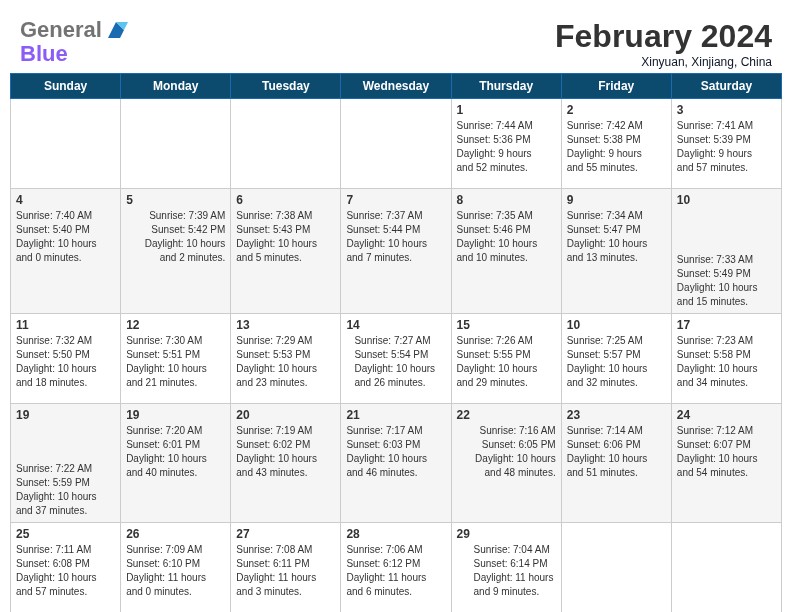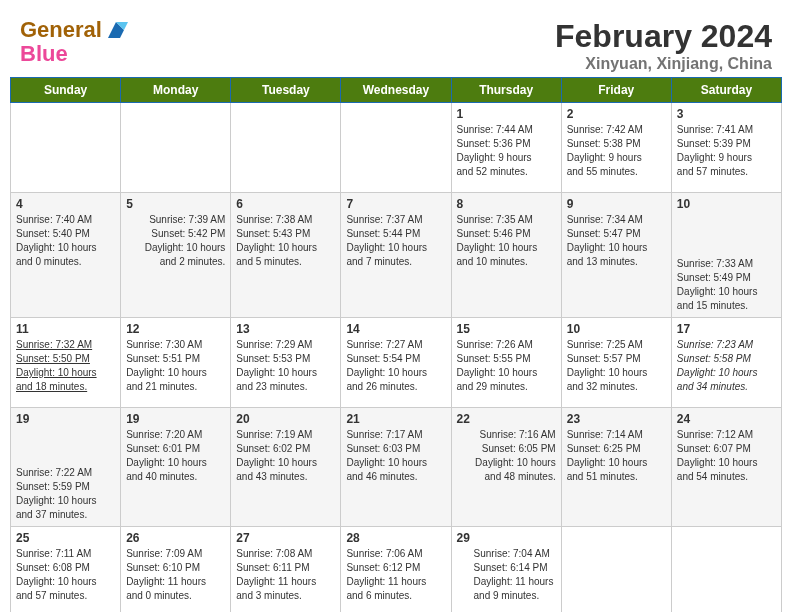--- a/index.html
+++ b/index.html
@@ -19,47 +19,47 @@
     .logo {
       display: flex;
       align-items: center;
     }
     .logo-text {
       font-size: 22px;
       font-weight: bold;
       color: #333;
       line-height: 1.1;
     }
-    .logo-text span.blue { color: #a16207; }
+    .logo-text span.blue { color: #737373; }
     .logo-icon {
       width: 24px;
       height: 24px;
       margin-left: 2px;
     }
     .title-area {
       text-align: right;
     }
     .title-area h1 {
       font-size: 32px;
       font-weight: bold;
       color: #333;
       margin-left: 16px;
     }
     .title-area h2 {
-      font-size: 16px;
-      font-weight: bold;
-      color: #737373;
+      font-size: 12px;
+      font-weight: normal;
+      color: #0f172a;
     }
     table {
       width: 100%;
       border-collapse: collapse;
       table-layout: fixed;
     }
     thead tr th {
-      background-color: #4d7c0f;
+      background-color: #0c4a6e;
       color: #fff;
       font-size: 12px;
       font-weight: bold;
       padding: 5px 4px;
       border: 1px solid #1a6ab1;
     }
     tbody tr td {
       border: 1px solid #ccc;
       vertical-align: top;
       padding: 4px 5px;
@@ -95,21 +95,21 @@
       <div style="display:flex;align-items:center;">
         <span class="logo-text">
           <span class="blue">General</span>
         </span>
         <svg class="logo-icon" viewBox="0 0 30 30">
           <polygon points="5,25 15,5 25,15 20,25" fill="#1a6ab1"></polygon>
           <polygon points="15,5 25,15 30,5" fill="#5bc4f0"></polygon>
         </svg>
       </div>
       <div>
-        <span class="logo-text" style="color:#ec4899;font-size:22px;">Blue</span>
+        <span class="logo-text" style="color:#8b5cf6;font-size:22px;">Blue</span>
       </div>
     </div>
   </div>
   <div class="title-area">
     <h1>February 2024</h1>
     <h2>Xinyuan, Xinjiang, China</h2>
   </div>
 </div>
 
 <table>
@@ -199,63 +199,63 @@
           <span class="day-number">10</span>
           <div class="day-info" style="white-space: pre-line; margin-top: 46px;">Sunrise: 7:33 AM
 Sunset: 5:49 PM
 Daylight: 10 hours
 and 15 minutes.</div>
         </td>
       </tr>
       <tr>
         <td>
           <span class="day-number">11</span>
-          <div class="day-info" style="white-space: pre-line; text-decoration: underline;">Sunrise: 7:32 AM
+          <div class="day-info" style="white-space: pre-line;">Sunrise: 7:32 AM
 Sunset: 5:50 PM
 Daylight: 10 hours
 and 18 minutes.</div>
         </td>
         <td>
           <span class="day-number">12</span>
           <div class="day-info" style="white-space: pre-line;">Sunrise: 7:30 AM
 Sunset: 5:51 PM
 Daylight: 10 hours
 and 21 minutes.</div>
         </td>
         <td>
           <span class="day-number">13</span>
           <div class="day-info" style="white-space: pre-line;">Sunrise: 7:29 AM
 Sunset: 5:53 PM
 Daylight: 10 hours
 and 23 minutes.</div>
         </td>
         <td>
           <span class="day-number">14</span>
-          <div class="day-info" style="white-space: pre-line;">Sunrise: 7:27 AM
+          <div class="day-info" style="white-space: pre-line; margin-left: 8px;">Sunrise: 7:27 AM
 Sunset: 5:54 PM
 Daylight: 10 hours
 and 26 minutes.</div>
         </td>
         <td>
           <span class="day-number">15</span>
           <div class="day-info" style="white-space: pre-line;">Sunrise: 7:26 AM
 Sunset: 5:55 PM
 Daylight: 10 hours
 and 29 minutes.</div>
         </td>
         <td>
           <span class="day-number">10</span>
           <div class="day-info" style="white-space: pre-line;">Sunrise: 7:25 AM
 Sunset: 5:57 PM
 Daylight: 10 hours
 and 32 minutes.</div>
         </td>
         <td>
           <span class="day-number">17</span>
-          <div class="day-info" style="white-space: pre-line; font-style: italic;">Sunrise: 7:23 AM
+          <div class="day-info" style="white-space: pre-line;">Sunrise: 7:23 AM
 Sunset: 5:58 PM
 Daylight: 10 hours
 and 34 minutes.</div>
         </td>
       </tr>
       <tr>
         <td>
           <span class="day-number">19</span>
           <div class="day-info" style="white-space: pre-line; margin-top: 40px;">Sunrise: 7:22 AM
 Sunset: 5:59 PM
@@ -286,21 +286,21 @@
         <td>
           <span class="day-number">22</span>
           <div class="day-info" style="white-space: pre-line; text-align: right;">Sunrise: 7:16 AM
 Sunset: 6:05 PM
 Daylight: 10 hours
 and 48 minutes.</div>
         </td>
         <td>
           <span class="day-number">23</span>
           <div class="day-info" style="white-space: pre-line;">Sunrise: 7:14 AM
-Sunset: 6:25 PM
+Sunset: 6:06 PM
 Daylight: 10 hours
 and 51 minutes.</div>
         </td>
         <td>
           <span class="day-number">24</span>
           <div class="day-info" style="white-space: pre-line;">Sunrise: 7:12 AM
 Sunset: 6:07 PM
 Daylight: 10 hours
 and 54 minutes.</div>
         </td>

